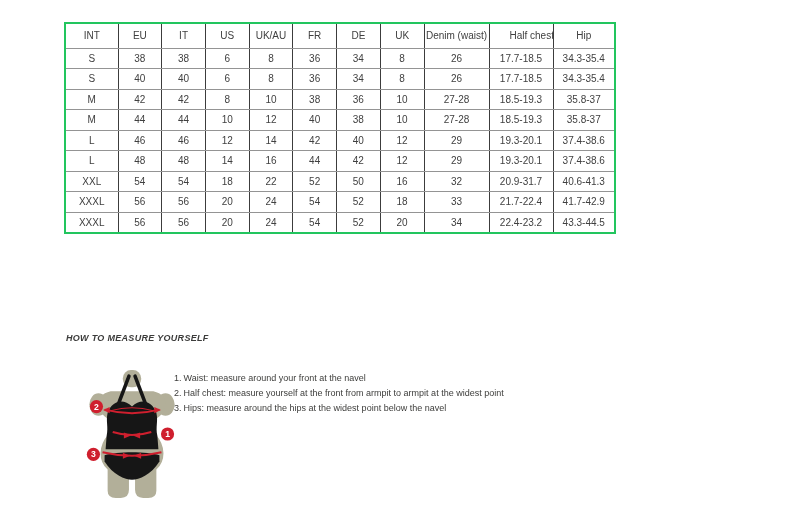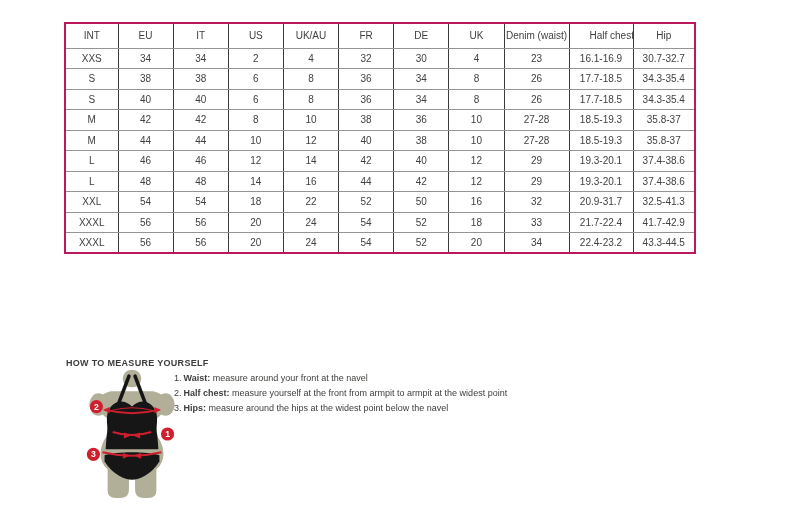--- a/index.html
+++ b/index.html
@@ -5,46 +5,46 @@
   * { box-sizing: border-box; }
   html,body { margin:0; padding:0; }
   body {
     width:798px; height:519px; background:#ffffff; position:relative;
     font-family:"Liberation Sans", sans-serif; overflow:hidden;
   }
 
   
   .table-wrap { position:absolute; left:64px; top:22px; }
   table.size-chart {
-    border-collapse:collapse; table-layout:fixed; width:632px;
-    border:2px solid #be185d;
+    border-collapse:collapse; table-layout:fixed; width:552px;
+    border:2px solid #22c55e;
   }
   table.size-chart th, table.size-chart td {
     border-left:1px solid #3c3c3c; border-right:1px solid #3c3c3c;
     border-top:1px solid #949494; border-bottom:1px solid #949494;
     text-align:center; vertical-align:middle;
     font-size:10px; color:#404040; font-weight:400; padding:0 1px;
     overflow:hidden; white-space:nowrap;
   }
   table.size-chart th { height:25px; }
   table.size-chart td { height:20.5px; }
   table.size-chart th:first-child  { width:53px; }
   table.size-chart th:nth-child(9) { width:65px; }
   table.size-chart th:nth-child(10){ width:64px;padding-left:20px; }
   table.size-chart th:nth-child(11){ width:62px;margin-top:17px; }
 
   
   .measure-title {
-    position:absolute; left:66px; top:358px;
-    font-size:9px; font-weight:bold; letter-spacing:0.3px; color:#3c3c3b;
+    position:absolute; left:66px; top:333px;
+    font-size:9px; font-weight:bold; letter-spacing:0.3px; color:#3c3c3b;font-style:italic;
   }
   .figure { position:absolute; left:76px; top:369px; width:112px; height:132px; }
   .steps { position:absolute; left:174px; top:374px; font-size:9px; color:#3d3d3b; }
   .step { margin-bottom:5.5px; line-height:9.5px; }
-  .step b { font-weight:bold; }
+  .step b { font-weight:normal; }
   .step .num { margin-right:2px; }
 </style>
 </head>
 <body>
 
 <div class="table-wrap">
   <table class="size-chart">
     <thead>
       <tr id="header-row">
           <th>INT</th>
@@ -55,33 +55,20 @@
           <th>FR</th>
           <th>DE</th>
           <th>UK</th>
           <th>Denim (waist)</th>
           <th>Half chest</th>
           <th>Hip</th>
         </tr>
     </thead>
     <tbody id="table-body">
         <tr>
-          <td>XXS</td>
-          <td>34</td>
-          <td>34</td>
-          <td>2</td>
-          <td>4</td>
-          <td>32</td>
-          <td>30</td>
-          <td>4</td>
-          <td>23</td>
-          <td>16.1-16.9</td>
-          <td>30.7-32.7</td>
-        </tr>
-        <tr>
           <td>S</td>
           <td>38</td>
           <td>38</td>
           <td>6</td>
           <td>8</td>
           <td>36</td>
           <td>34</td>
           <td>8</td>
           <td>26</td>
           <td>17.7-18.5</td>
@@ -156,21 +143,21 @@
           <td>XXL</td>
           <td>54</td>
           <td>54</td>
           <td>18</td>
           <td>22</td>
           <td>52</td>
           <td>50</td>
           <td>16</td>
           <td>32</td>
           <td>20.9-31.7</td>
-          <td>32.5-41.3</td>
+          <td>40.6-41.3</td>
         </tr>
         <tr>
           <td>XXXL</td>
           <td>56</td>
           <td>56</td>
           <td>20</td>
           <td>24</td>
           <td>54</td>
           <td>52</td>
           <td>18</td>

